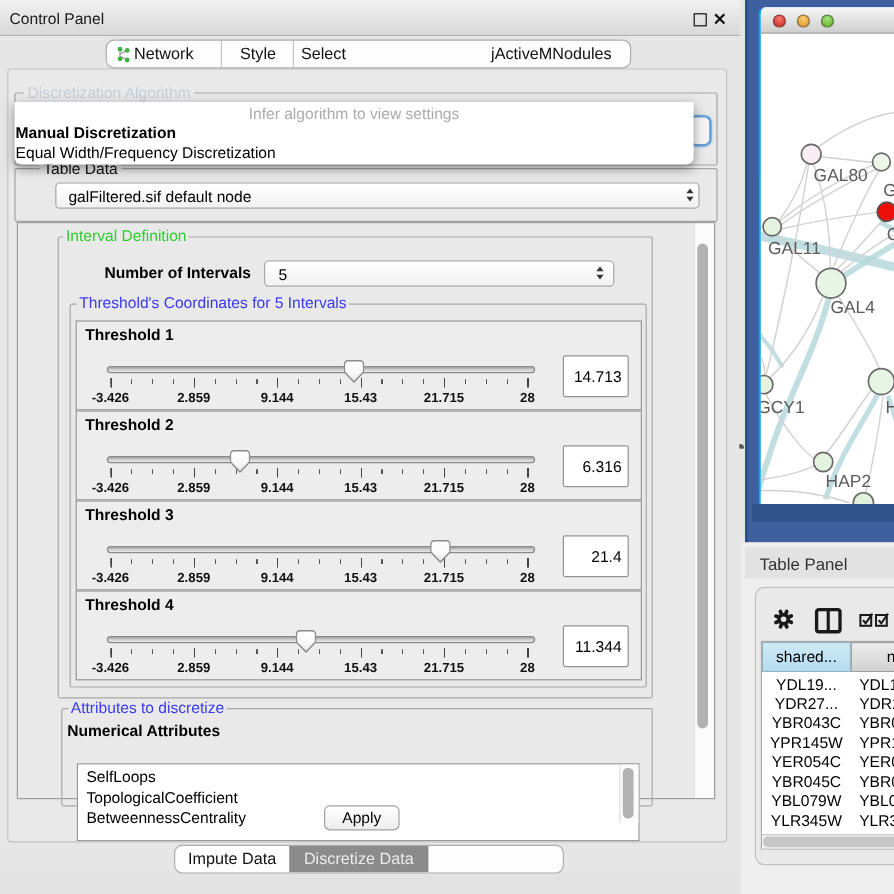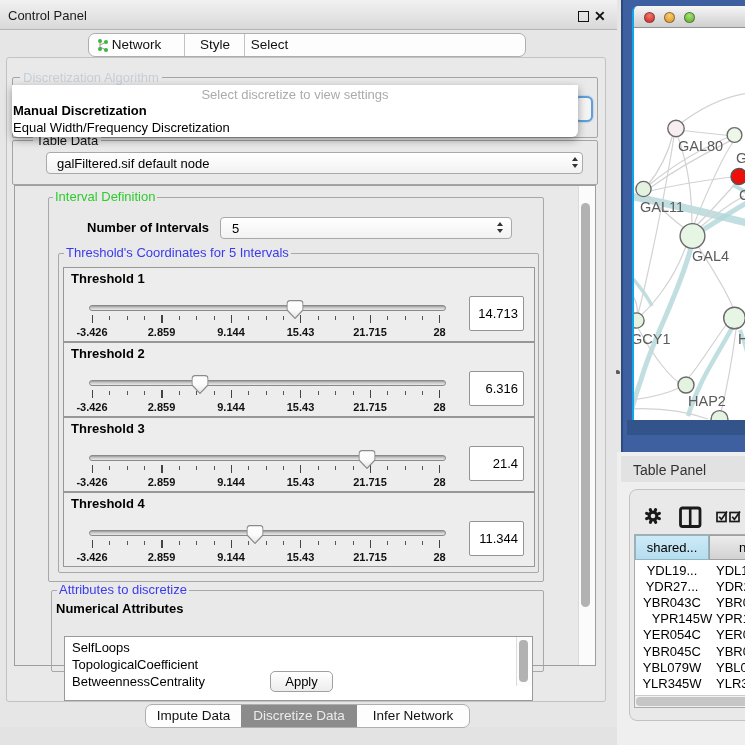--- a/index.html
+++ b/index.html
@@ -33,20 +33,21 @@
 <div class="abs" style="left:88px;top:33px;width:436px;height:22px;background:#fdfdfd;border:1px solid #aeaeae;border-radius:7px;overflow:hidden;">
 <div class="seg" style="left:0;width:95px;"><svg style="position:absolute;left:7px;top:4px" width="13" height="15" viewBox="0 0 13 15">
         <path d="M4 3 L4 11 M4 7 L10 4 M4 9 L10 12" stroke="#9a9a9a" stroke-width="1" fill="none"></path>
         <circle cx="4" cy="3" r="2" fill="#3db53d"></circle>
         <circle cx="4" cy="11" r="2" fill="#3db53d"></circle>
         <circle cx="10" cy="4" r="2" fill="#3db53d"></circle>
         <circle cx="10" cy="12" r="2" fill="#3db53d"></circle>
       </svg><span style="">Network</span></div>
 <div class="seg" style="left:95px;width:60px;border-left:1px solid #c2c2c2;">Style</div>
 <div class="seg" style="left:155px;width:49px;border-left:1px solid #c2c2c2;">Select</div>
+<div class="seg" style="left:305px;width:131px;">jActiveMNodules</div>
 </div>
 <div class="abs" style="left:12px;top:77px;width:584px;height:59px;border:1px solid #a5a5a5;border-radius:2px;"></div>
 <div class="abs b13" style="left:20px;top:70px;color:#c6ced6;background:#e9e9e9;padding:0 3px;">Discretization Algorithm</div>
 <div class="abs" style="left:574px;top:96px;width:19px;height:26px;background:#f4f4f4;border:2.5px solid #639fd6;border-radius:6px;box-sizing:border-box;box-shadow:0 0 2px #7fb0de;"></div>
 <div class="abs" style="left:12px;top:140px;width:584px;height:43px;border:1px solid #a5a5a5;border-radius:2px;"></div>
 <div class="abs b13" style="left:33px;top:133px;color:#111;background:#e9e9e9;padding:0 3px;">Table Data</div>
 <div class="abs combo" style="left:46px;top:152px;width:537px;height:22px;box-sizing:border-box;"></div>
 <div class="abs b13" style="left:57px;top:156px;">galFiltered.sif default node</div>
 <div class="carets" style="left:572px;top:157px;"></div>
 <div class="abs" style="left:14px;top:185px;width:582px;height:481px;border:1px solid #9e9e9e;background:#e9e9e9;box-sizing:border-box;overflow:hidden;">
@@ -156,21 +157,20 @@
 <div class="abs b13" style="left:7px;top:3px;">SelfLoops</div>
 <div class="abs b13" style="left:7px;top:20px;">TopologicalCoefficient</div>
 <div class="abs b13" style="left:7px;top:37px;">BetweennessCentrality</div>
 <div class="abs" style="left:451px;top:0;width:16px;height:49px;background:#fcfcfc;border-left:1px solid #ddd;"></div>
 <div class="abs" style="left:454px;top:3px;width:9px;height:42px;background:#b2b2b2;border-radius:4px;"></div>
 </div>
 <div class="abs" style="left:270px;top:671px;width:63px;height:21px;background:linear-gradient(#ffffff,#ededed);border:1px solid #a0a0a0;border-radius:5px;box-sizing:border-box;text-align:center;line-height:19px;font-size:13px;">Apply</div>
 <div class="abs" style="left:145px;top:704px;width:323px;height:22px;background:#fdfdfd;border:1px solid #aeaeae;border-radius:7px;overflow:hidden;">
 <div class="seg" style="left:0;width:95px;">Impute Data</div>
 <div class="seg dk" style="left:95px;width:116px;">Discretize Data</div>
-<div class="seg" style="left:211px;width:112px;">Infer Network</div>
 </div>
 <div class="abs" style="left:615.5px;top:369.5px;width:4px;height:4px;background:#5a5a5a;border-radius:1px 3px 1px 1px;"></div>
 <div class="abs" style="left:621px;top:0;width:124px;height:452px;background:#3e60a0;border-left:2px solid #2b4b7e;box-sizing:border-box;"></div>
 <div class="abs" style="left:627px;top:420px;width:118px;height:15px;background:#33548a;"></div>
 <div class="abs" style="left:632px;top:6px;width:113px;height:414px;background:#fff;border-left:2px solid #0ea5e9;border-radius:6px 0 0 0;overflow:hidden;">
 <div class="abs" style="left:0;top:0;width:113px;height:21px;background:linear-gradient(#f6f6f6,#cfcfcf);border-bottom:1px solid #919191;"></div>
 <div class="abs" style="left:9.5px;top:6px;width:11px;height:11px;border-radius:50%;background:radial-gradient(circle at 50% 30%,#f07a72,#dd3b34 70%);border:0.5px solid rgba(60,60,60,.55);box-sizing:border-box;"></div>
 <div class="abs" style="left:29.5px;top:6px;width:11px;height:11px;border-radius:50%;background:radial-gradient(circle at 50% 30%,#f8ce6c,#e9a33b 70%);border:0.5px solid rgba(60,60,60,.55);box-sizing:border-box;"></div>
 <div class="abs" style="left:49.5px;top:6px;width:11px;height:11px;border-radius:50%;background:radial-gradient(circle at 50% 30%,#a5e27d,#74bd3d 70%);border:0.5px solid rgba(60,60,60,.55);box-sizing:border-box;"></div>
 <svg class="abs" style="left:0;top:21px;" width="113" height="393" viewBox="632 27 113 393">
@@ -252,31 +252,31 @@
 </svg>
 <div class="abs" style="left:4px;top:44px;width:126px;height:174px;background:#fff;border:1px solid #aaa;box-sizing:border-box;overflow:hidden;">
 <div class="abs" style="left:0;top:0;width:74px;height:25px;background:linear-gradient(#cdeaf6,#b5ddef);border:1px solid #8fb6c6;box-sizing:border-box;font-size:13px;text-align:center;line-height:24px;">shared...</div>
 <div class="abs" style="left:74px;top:0;width:60px;height:25px;background:linear-gradient(#ececec,#d2d2d2);border:1px solid #a0a0a0;box-sizing:border-box;font-size:13px;line-height:24px;padding-left:29px;">na</div>
 <div class="abs" style="left:0;top:28.0px;width:74px;font-size:13px;text-align:center;">YDL19...</div>
 <div class="abs" style="left:81px;top:28.0px;font-size:13px;">YDL1...</div>
 <div class="abs" style="left:0;top:44.1px;width:74px;font-size:13px;text-align:center;">YDR27...</div>
 <div class="abs" style="left:81px;top:44.1px;font-size:13px;">YDR2...</div>
 <div class="abs" style="left:0;top:60.2px;width:74px;font-size:13px;text-align:center;">YBR043C</div>
 <div class="abs" style="left:81px;top:60.2px;font-size:13px;">YBR0...</div>
-<div class="abs" style="left:0;top:76.30000000000001px;width:74px;font-size:13px;text-align:center;padding-left:10px;">YPR145W</div>
+<div class="abs" style="left:0;top:76.30000000000001px;width:74px;font-size:13px;text-align:center;">YPR145W</div>
 <div class="abs" style="left:81px;top:76.30000000000001px;font-size:13px;">YPR1...</div>
 <div class="abs" style="left:0;top:92.4px;width:74px;font-size:13px;text-align:center;">YER054C</div>
 <div class="abs" style="left:81px;top:92.4px;font-size:13px;">YER0...</div>
 <div class="abs" style="left:0;top:108.5px;width:74px;font-size:13px;text-align:center;">YBR045C</div>
 <div class="abs" style="left:81px;top:108.5px;font-size:13px;">YBR0...</div>
 <div class="abs" style="left:0;top:124.60000000000001px;width:74px;font-size:13px;text-align:center;">YBL079W</div>
 <div class="abs" style="left:81px;top:124.60000000000001px;font-size:13px;">YBL0...</div>
 <div class="abs" style="left:0;top:140.70000000000002px;width:74px;font-size:13px;text-align:center;">YLR345W</div>
 <div class="abs" style="left:81px;top:140.70000000000002px;font-size:13px;">YLR3...</div>
 <div class="abs" style="left:0;top:156.8px;width:74px;font-size:13px;text-align:center;">YIL052C</div>
 <div class="abs" style="left:81px;top:156.8px;font-size:13px;">YIL0...</div>
 <div class="abs" style="left:0;top:160px;width:126px;height:14px;background:#f1f1f1;border-top:1px solid #ccc;"></div>
 <div class="abs" style="left:1px;top:162px;width:124px;height:9px;background:#c6c6c6;border-radius:4px;"></div>
 </div>
 </div>
 <div class="abs" style="left:12px;top:85px;width:566px;height:52px;background:#fff;border-radius:0 0 6px 6px;box-shadow:0 3px 9px rgba(0,0,0,0.38);"></div>
-<div class="abs" style="left:0;top:87px;width:590px;text-align:center;font-size:13px;color:#ababab;">Select discretize to view settings</div>
+<div class="abs" style="left:0;top:87px;width:590px;text-align:center;font-size:13px;color:#ababab;">Infer algorithm to view settings</div>
 <div class="abs b13 bold" style="left:13px;top:103px;">Manual Discretization</div>
 <div class="abs b13" style="left:13px;top:120px;">Equal Width/Frequency Discretization</div>
 </body></html>

